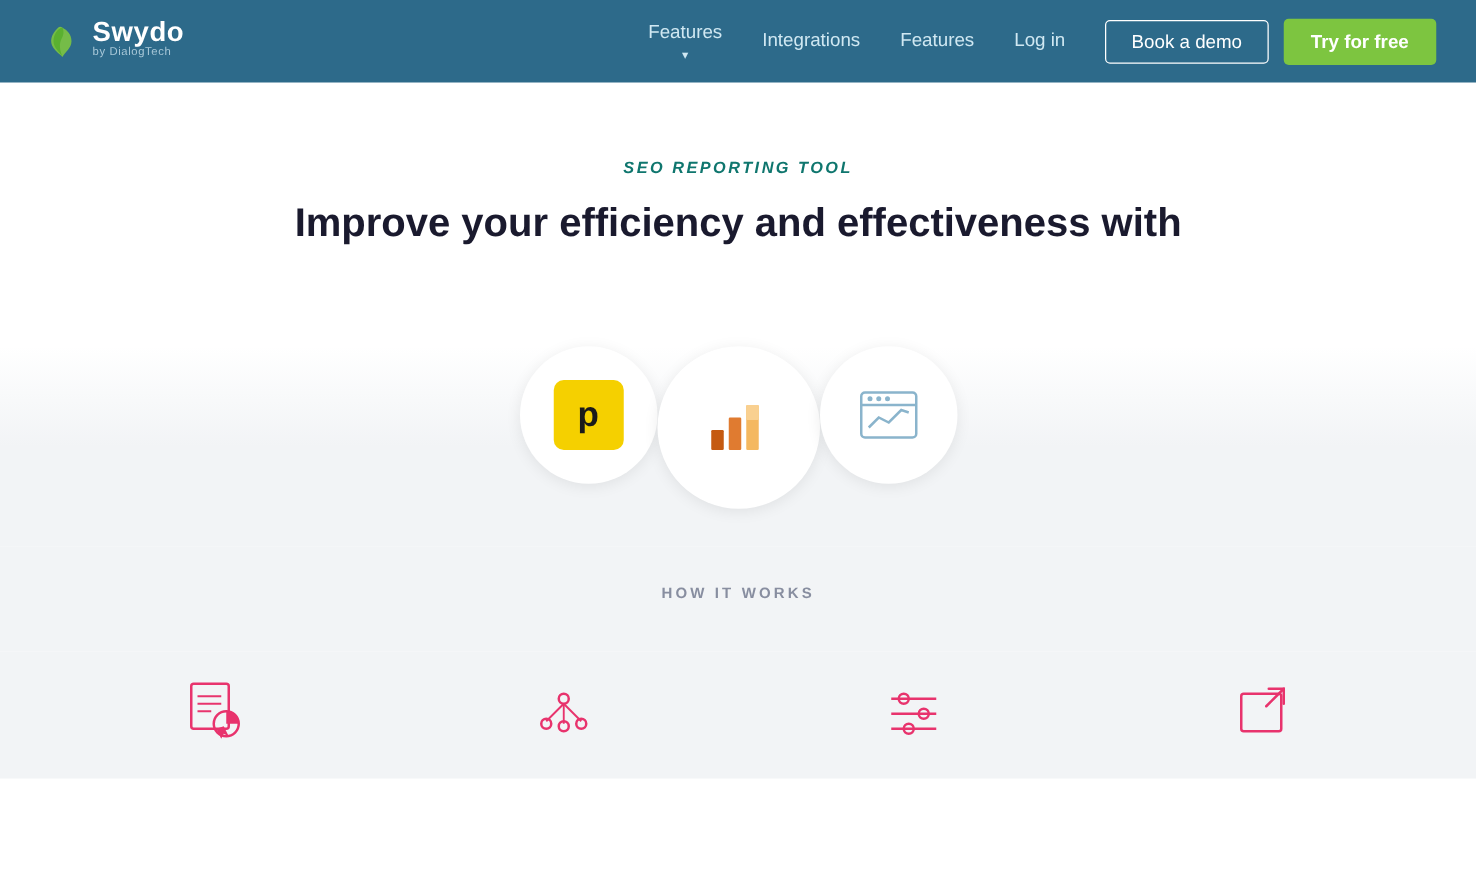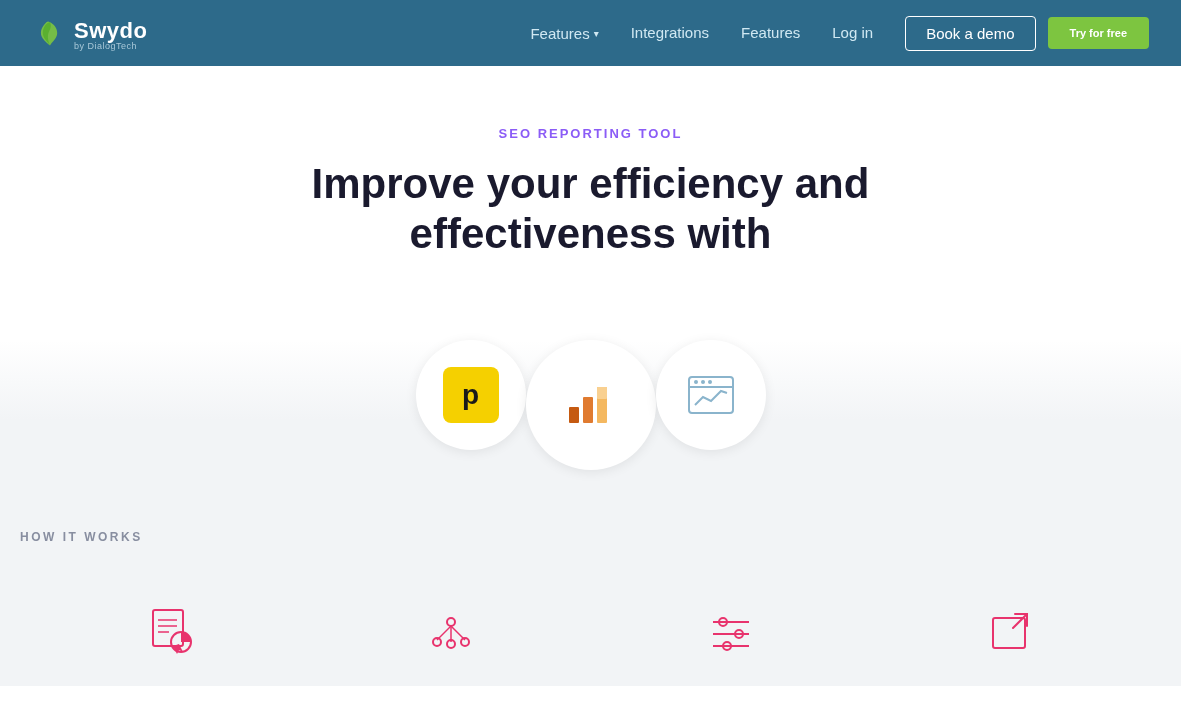--- a/index.html
+++ b/index.html
@@ -10,21 +10,21 @@
       background: #2d6a8a;
       display: flex;
       align-items: center;
       padding: 0 32px;
       height: 66px;
       position: relative;
       z-index: 10;
     }
     .nav-logo {
       display: flex;
-      align-items: flex-end;
+      align-items: flex-start;
       gap: 6px;
       text-decoration: none;
       flex-shrink: 0;
     }
     .nav-logo-icon {
       width: 36px;
       height: 36px;
     }
     .nav-logo-text {
       display: flex;
@@ -47,20 +47,21 @@
       align-items: center;
       gap: 32px;
       margin-left: auto;
       list-style: none;
     }
     .nav-links li a {
       color: #d0e8f2;
       text-decoration: none;
       font-size: 15px;
       font-weight: 400;
+      flex-direction: column;
     }
     .nav-links li a.with-chevron {
       display: flex;
       align-items: center;
       gap: 4px;
     }
     .chevron {
       font-size: 10px;
       color: #d0e8f2;
     }
@@ -79,42 +80,43 @@
       font-size: 15px;
       cursor: pointer;
       font-weight: 500;
     }
     .btn-try-free {
       background: #7dc540;
       color: #fff;
       border: none;
       padding: 10px 22px;
       border-radius: 4px;
-      font-size: 11px;
+      font-size: 15px;
       cursor: pointer;
       font-weight: 600;
     }
 
     
     .hero {
       background: #fff;
       text-align: center;
       padding: 60px 20px 40px;
     }
     .hero-eyebrow {
-      color: #8b5cf6;
+      color: #0f766e;
       font-size: 13px;
       font-weight: 700;
       letter-spacing: 2px;
       text-transform: uppercase;
       margin-bottom: 18px;
+      font-style: italic;
     }
     .hero-title {
       color: #1a1a2e;
-      font-size: 42px;
+      font-size: 32px;
       font-weight: 700;
       line-height: 1.2;
       max-width: 760px;
       margin: 0 auto 40px;
     }
 
     
     .tool-icons {
       display: flex;
       justify-content: center;
@@ -164,21 +166,21 @@
     
     .powerbi-bars {
       display: flex;
       align-items: flex-end;
       gap: 3px;
     }
 
     
     .how-section {
       background: linear-gradient(180deg, #f2f4f6 0%, #f2f4f6 100%);
-      text-align: left;
+      text-align: center;
       padding: 30px 20px 10px;
     }
     .how-label {
       color: #888ea0;
       font-size: 12px;
       font-weight: 700;
       letter-spacing: 2.5px;
       text-transform: uppercase;
       margin-bottom: 30px;
     }

